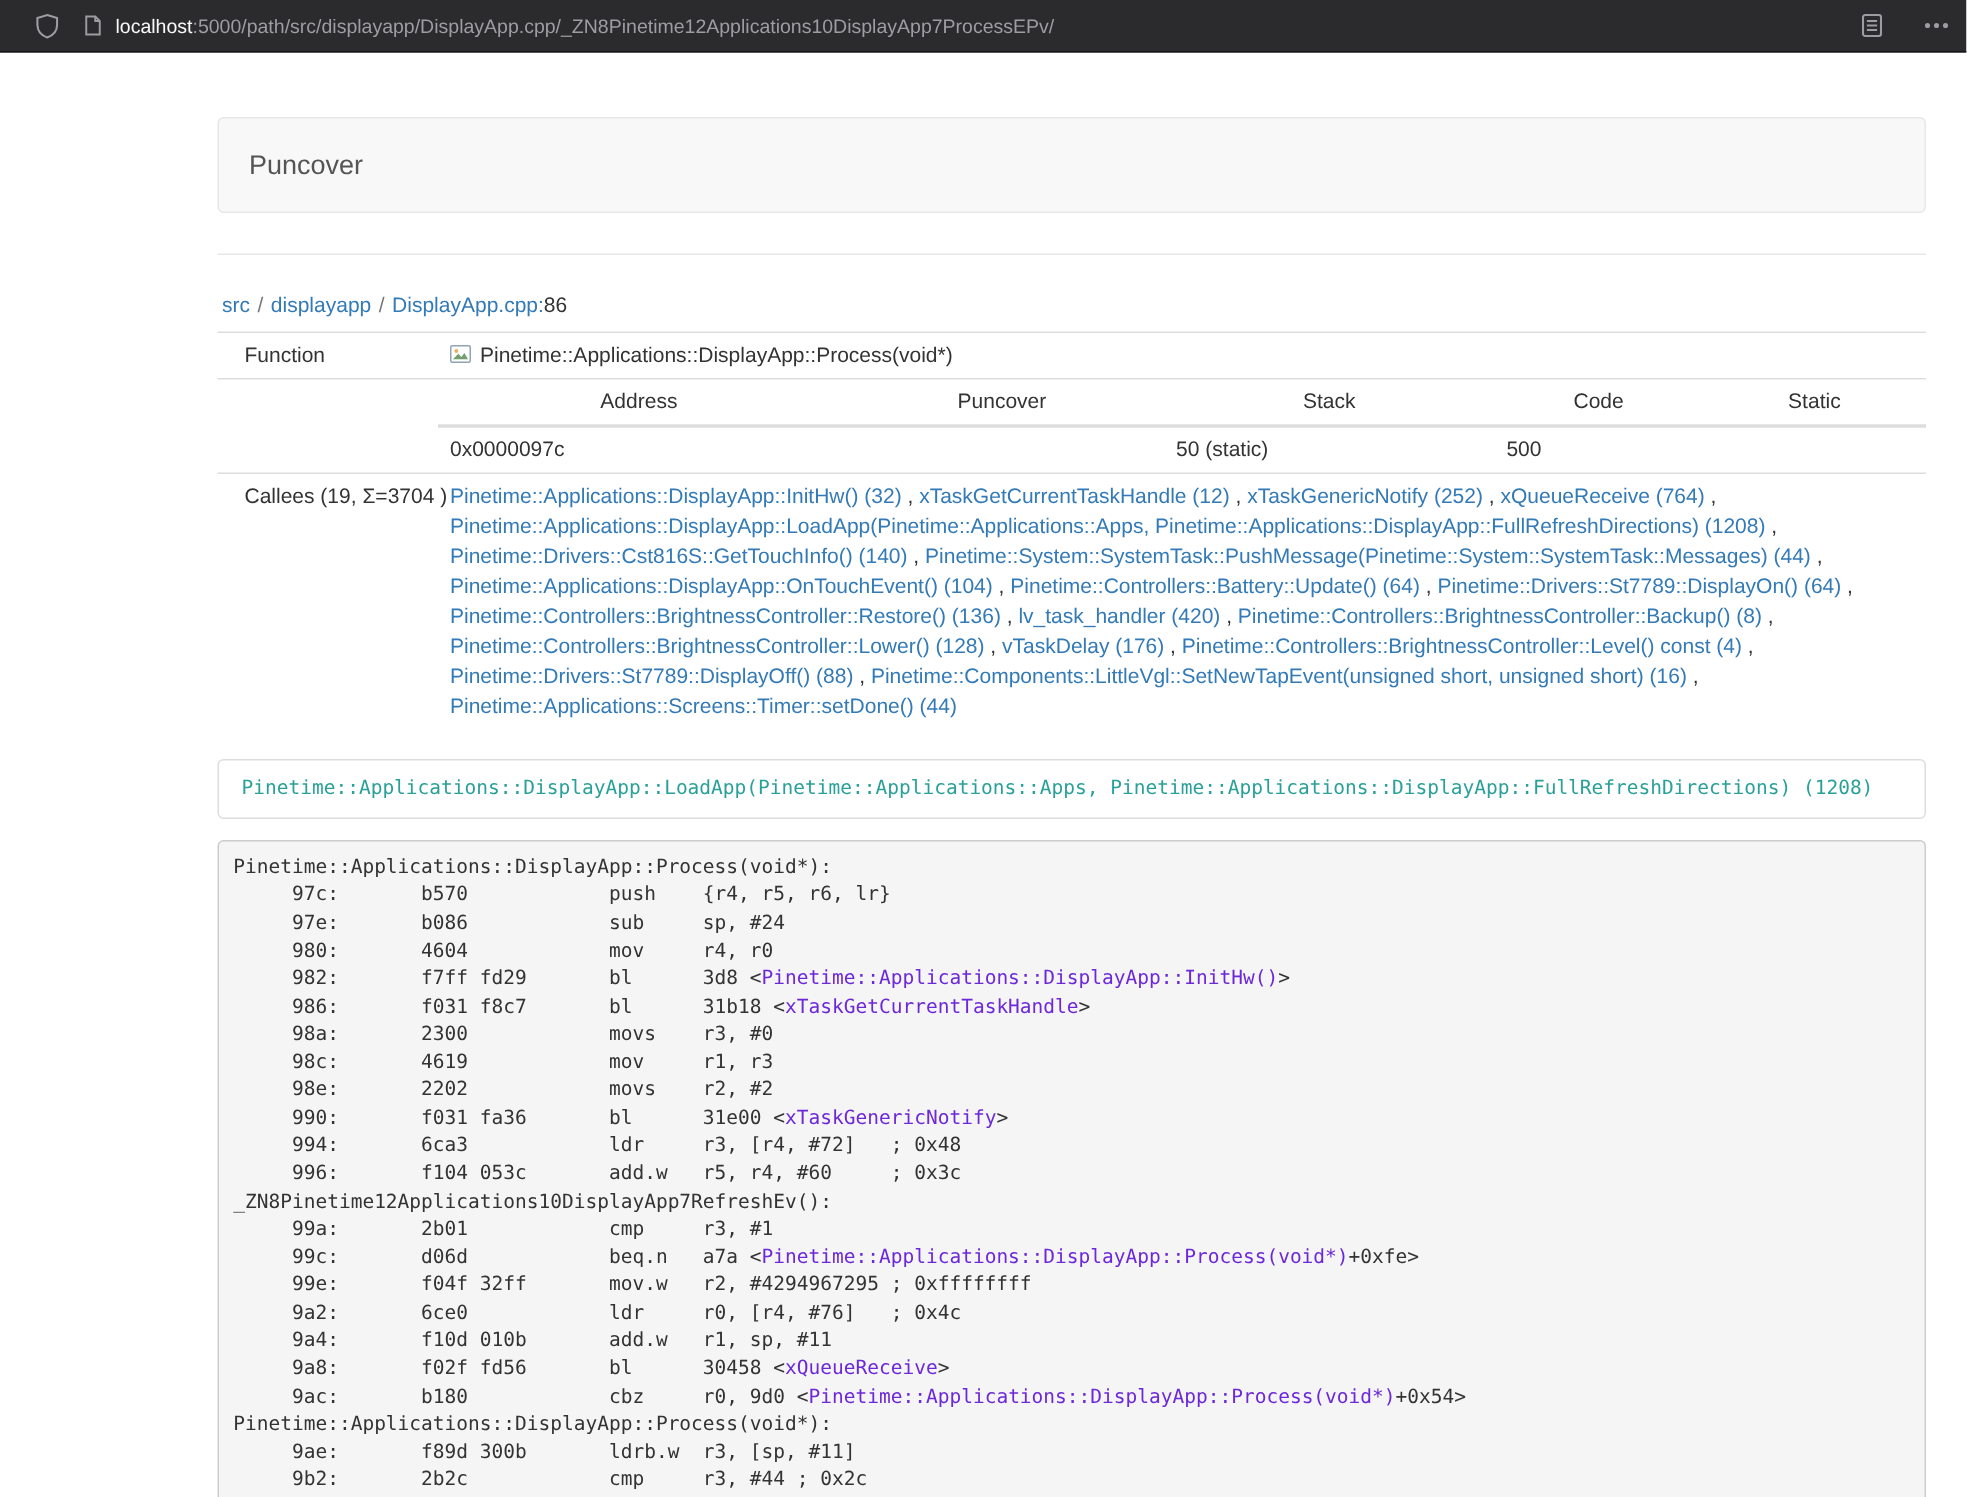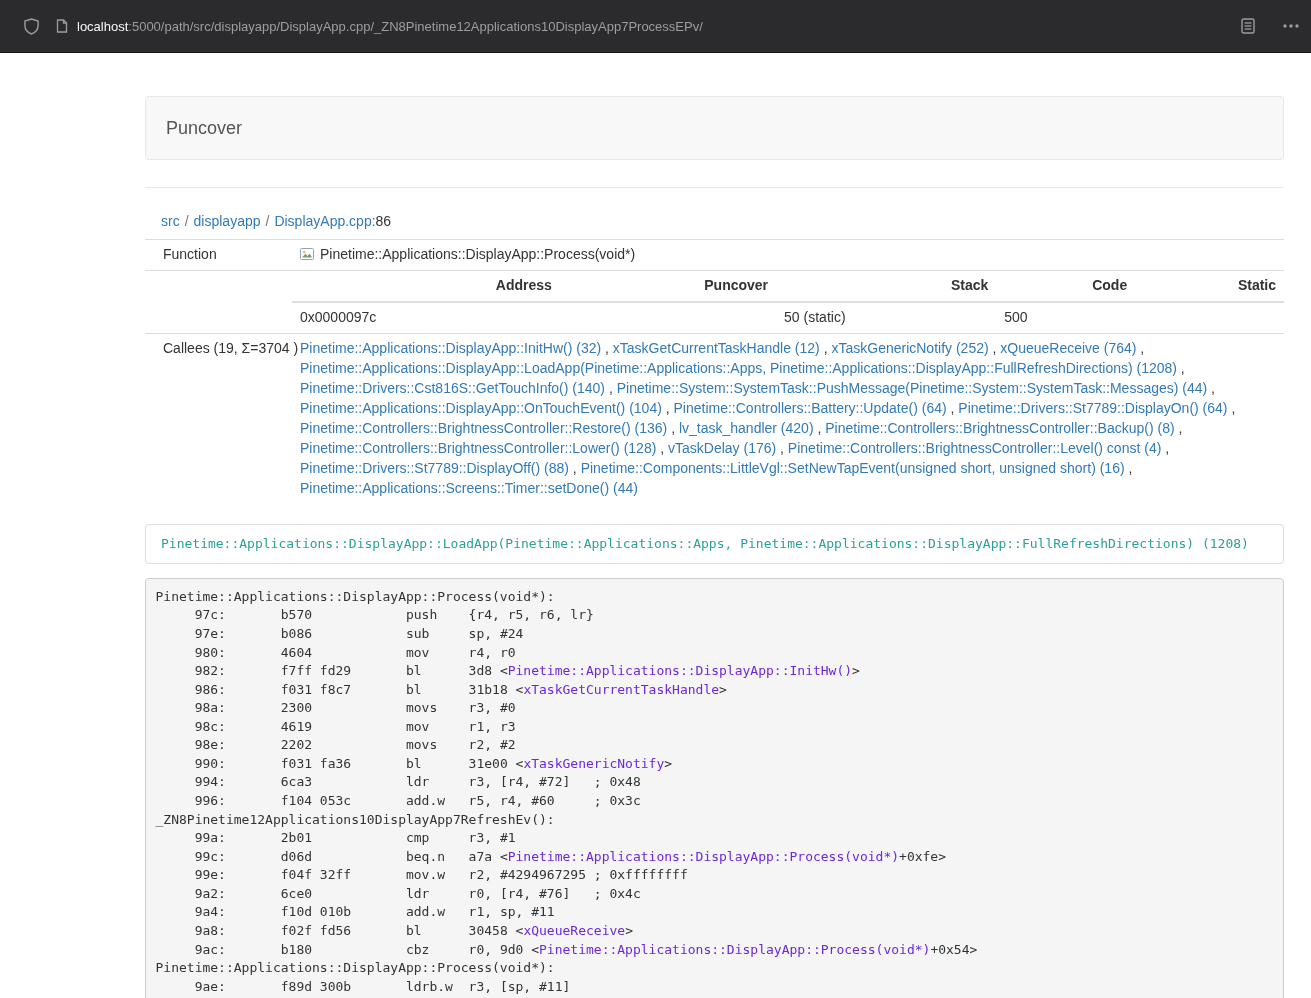--- a/index.html
+++ b/index.html
@@ -7,21 +7,21 @@
   body {
     width: 1311px; height: 998px; overflow: hidden;
     background: #ffffff;
     font-family: "Liberation Sans", sans-serif;
     font-size: 14px; color: #333;
   }
   a { color: #337ab7; text-decoration: none; cursor: pointer; }
 
   
   .topbar {
-    height: 53px; background: #2b2b2d; border-bottom: 1px solid #161618;
+    height: 35px; background: #2b2b2d; border-bottom: 1px solid #161618;
     display: flex; align-items: center;
   }
   .topbar svg { display: block; }
   .shield-wrap { margin-left: 24px; }
   .urlbox { display: flex; align-items: center; margin-left: 17px; flex: 1; min-width: 0; }
   .url-text { margin-left: 9px; font-size: 13px; color: #9d9da2; white-space: nowrap; overflow: hidden; }
   .url-host { color: #f9f9fa; }
   .topbar-right { display: flex; align-items: center; margin-right: 11px; }
   .topbar-right .iconbtn { margin-left: 27px; }
   .iconbtn { cursor: pointer; }
@@ -30,39 +30,39 @@
   .content { margin-left: 145px; margin-right: 27px; padding-top: 43px; }
 
   .navbar {
     height: 64px; background: #f8f8f8; border: 1px solid #e7e7e7;
     border-radius: 4px; margin-bottom: 27px; display: flex; align-items: center;
   }
   .navbar-brand { font-size: 18px; color: #555; padding: 0 20px; line-height: 20px; }
 
   hr.sep { border: 0; border-top: 1px solid #e8e8e8; margin: 0; }
 
-  .breadcrumb { margin: 23px 16px 8px; line-height: 20px; }
+  .breadcrumb { margin: 23px 3px 8px; line-height: 20px; }
   .crumb-sep { color: #777; padding: 0 5px; }
   .crumb-line { color: #333; }
 
   
   table.info { width: 100%; border-collapse: collapse; table-layout: fixed; }
   table.info > tbody > tr > th,
   table.info > tbody > tr > td {
     border-top: 1px solid #ddd; text-align: left; vertical-align: top;
     padding: 5px 8px; line-height: 1.42857;
   }
   table.info > tbody > tr > th {
     font-weight: normal; white-space: nowrap; padding-left: 18px;
   }
   td.nested-cell { padding: 0 !important; }
 
   table.inner { width: 100%; border-collapse: collapse; }
   table.inner th {
-    border-bottom: 2px solid #ddd; font-weight: bold; text-align: right;
+    border-bottom: 2px solid #ddd; font-weight: normal; text-align: center;
     padding: 5px 8px; line-height: 1.42857; margin-left: 25px;
   }
   table.inner td { padding: 5px 8px; line-height: 1.42857; }
 
   .func-icon { vertical-align: -2px; margin-right: 6px; }
 
   
   .symbol-panel {
     margin-top: 20px; border: 1px solid #ddd; border-radius: 4px;
     padding: 10px 15px;

